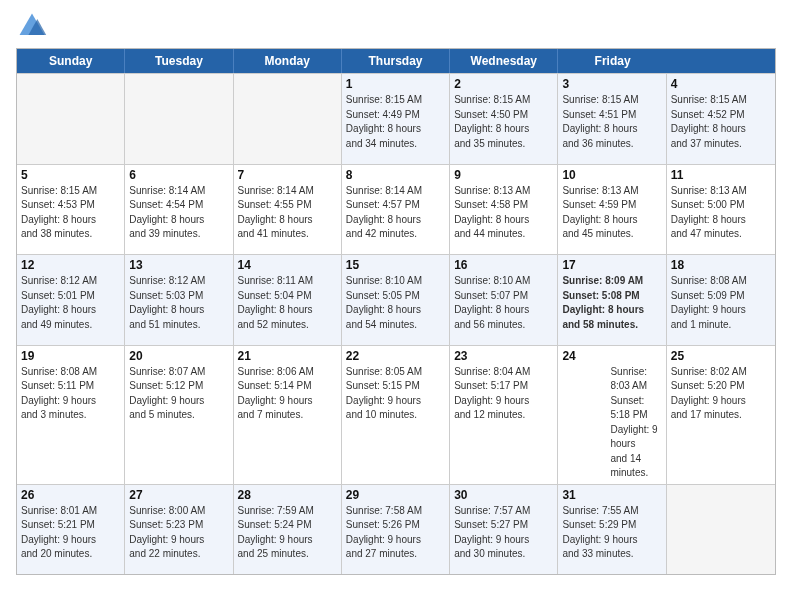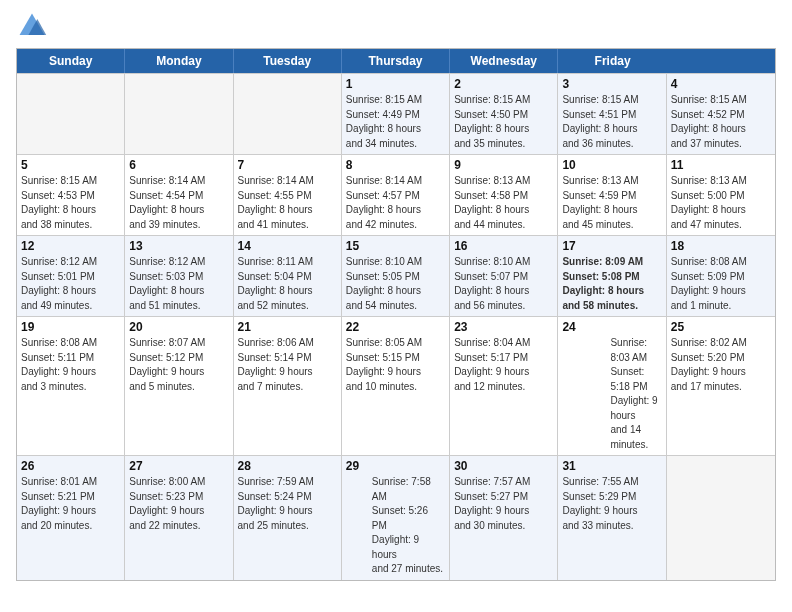--- a/index.html
+++ b/index.html
@@ -127,22 +127,22 @@
     </div>
     <div class="title-block">
       <h1></h1>
       <p></p>
     </div>
   </div>
 
   <div class="calendar">
     <div class="cal-header">
     <div class="cal-header-cell">Sunday</div>
+        <div class="cal-header-cell">Tuesday</div>
         <div class="cal-header-cell">Monday</div>
-        <div class="cal-header-cell">Tuesday</div>
         <div class="cal-header-cell">Thursday</div>
         <div class="cal-header-cell">Wednesday</div>
         <div class="cal-header-cell">Friday</div>
       </div>
     <div class="cal-body">
     <div class="cal-row">
           <div class="cal-cell empty"></div>
           <div class="cal-cell empty"></div>
           <div class="cal-cell empty"></div>
           <div class="cal-cell alt-row">
@@ -344,21 +344,21 @@
           </div>
           <div class="cal-cell alt-row">
             <div class="day-number">28</div>
             <div class="day-info" style="white-space: pre-line;">Sunrise: 7:59 AM
 Sunset: 5:24 PM
 Daylight: 9 hours
 and 25 minutes.</div>
           </div>
           <div class="cal-cell alt-row">
             <div class="day-number">29</div>
-            <div class="day-info" style="white-space: pre-line; margin-left: 26px;">Sunrise: 7:58 AM
+            <div class="day-info" style="white-space: pre-line;">Sunrise: 7:58 AM
 Sunset: 5:26 PM
 Daylight: 9 hours
 and 27 minutes.</div>
           </div>
           <div class="cal-cell alt-row">
             <div class="day-number">30</div>
             <div class="day-info" style="white-space: pre-line;">Sunrise: 7:57 AM
 Sunset: 5:27 PM
 Daylight: 9 hours
 and 30 minutes.</div>

